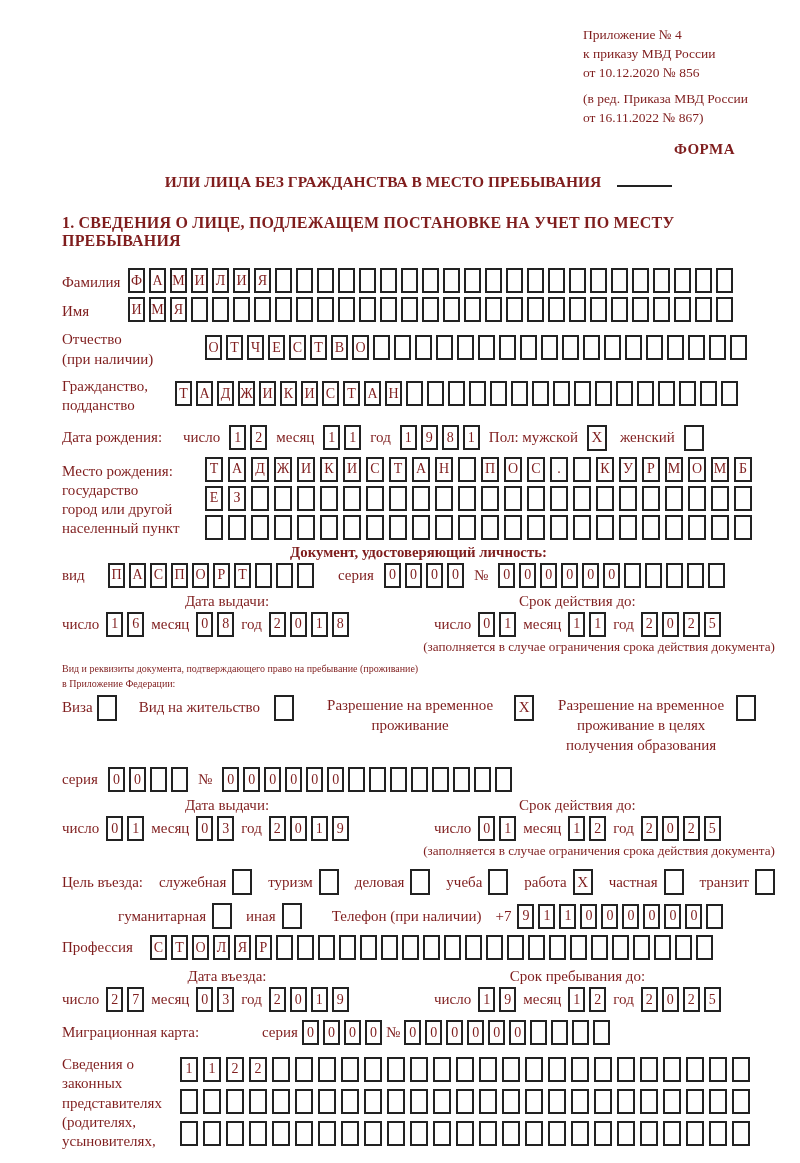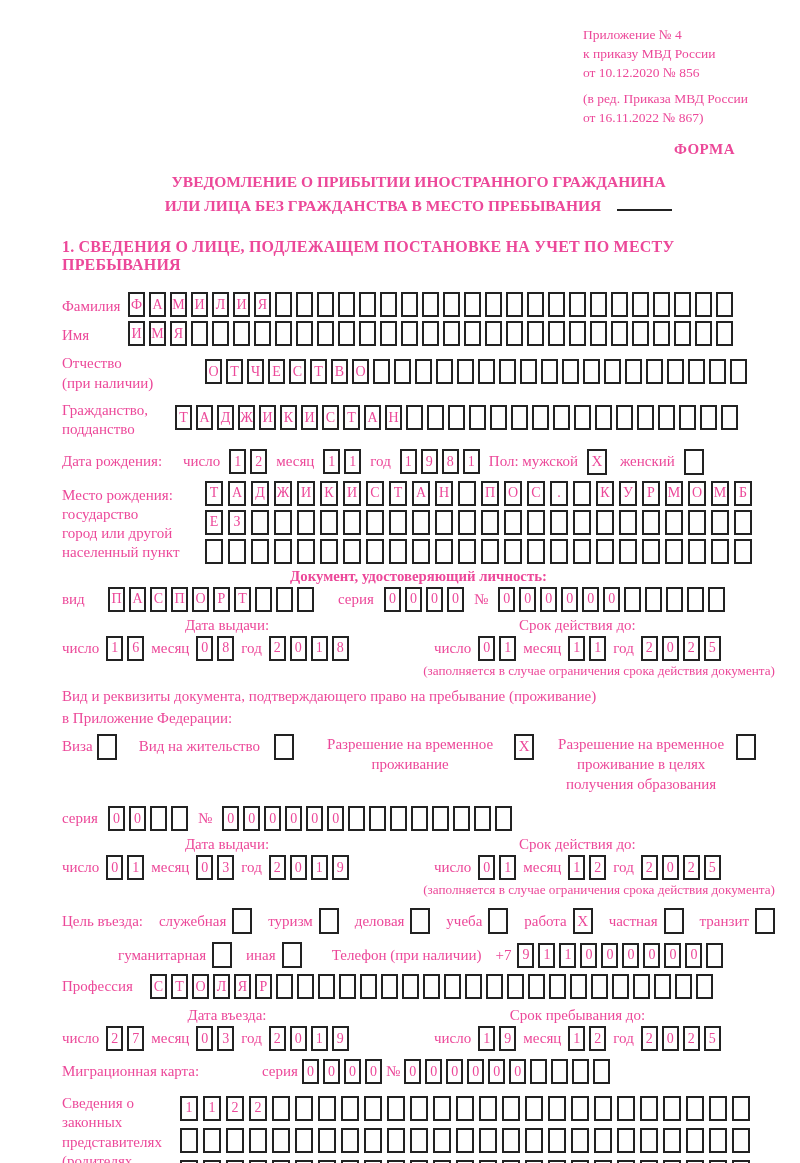--- a/index.html
+++ b/index.html
@@ -1,17 +1,17 @@
 <!DOCTYPE html>
 <html><head>
 <meta charset="utf-8">
 <style>
   html,body{margin:0;padding:0;background:#e8e8e8;}
   .page{
-    width:800px;height:1163px;margin:0 auto;background:#ffffff;color:#ec4899;
+    width:800px;height:1163px;margin:0 auto;background:#ffffff;color:#7f1d1d;
     font-family:"Liberation Serif","DejaVu Serif",serif;
     box-sizing:border-box;padding:26px 25px 10px 62px;overflow:hidden;position:relative;
   }
   
   .annex{margin-left:auto;width:192px;font-size:13.5px;line-height:1.4;}
   .annex .gap{margin-top:7px;}
   .forma{text-align:right;padding-right:40px;font-weight:bold;font-size:15px;margin-top:14px;letter-spacing:.5px;}
   .title{text-align:center;font-weight:bold;font-size:15.5px;line-height:1.55;margin-top:12px;}
   .title-underline{display:inline-block;width:55px;border-bottom:2px solid #222;margin-left:16px;}
   .sec-title{font-weight:bold;font-size:16px;margin-top:20px;letter-spacing:.2px;}
@@ -36,21 +36,21 @@
   .center-bold{text-align:center;font-weight:bold;font-size:14.8px;margin-top:4px;}
 
   
   .dates-row{display:flex;margin-top:5px;}
   .dategroup{display:flex;flex-direction:column;flex:none;}
   .dg-header{text-align:center;font-size:15px;}
   .dg-fields{display:flex;align-items:center;gap:7px;font-size:15px;margin-top:2px;}
   .dg-fields .inlbl{padding-top:0;}
   .note-right{text-align:right;font-size:13.2px;margin-top:2px;}
 
-  .intro{font-size:15px;line-height:1.5;margin-top:6px;}
+  .intro{font-size:10px;line-height:1.5;margin-top:6px;}
 
   .opts{display:flex;align-items:flex-start;margin-top:4px;font-size:15px;}
   .opt-label{padding-top:4px;}
   .opt-multi{text-align:center;line-height:1.35;flex:none;}
 
   .spread{display:flex;align-items:center;justify-content:space-between;margin-top:10px;width:100%;}
   .pair{display:flex;align-items:center;gap:6px;}
   .pair .inlbl{padding-top:0;}
   .ml10{margin-left:10px}.ml14{margin-left:14px}.ml22{margin-left:22px}
 </style>
@@ -63,21 +63,20 @@
     <div>Приложение № 4</div>
     <div>к приказу МВД России</div>
     <div>от 10.12.2020 № 856</div>
     <div class="gap">(в ред. Приказа МВД России</div>
     <div>от 16.11.2022 № 867)</div>
   </div>
 
   <div class="forma">ФОРМА</div>
 
   <div class="title">
-    <div>УВЕДОМЛЕНИЕ О ПРИБЫТИИ ИНОСТРАННОГО ГРАЖДАНИНА</div>
     <div>
       <span>ИЛИ ЛИЦА БЕЗ ГРАЖДАНСТВА В МЕСТО ПРЕБЫВАНИЯ</span><span class="title-underline"></span>
     </div>
   </div>
 
   <div class="sec-title">1. СВЕДЕНИЯ О ЛИЦЕ, ПОДЛЕЖАЩЕМ ПОСТАНОВКЕ НА УЧЕТ ПО МЕСТУ ПРЕБЫВАНИЯ</div>
 
   <div class="frow" style="margin-top:18px">
     <div class="flabel" style="width:66px">Фамилия</div>
     <div class="cells">

